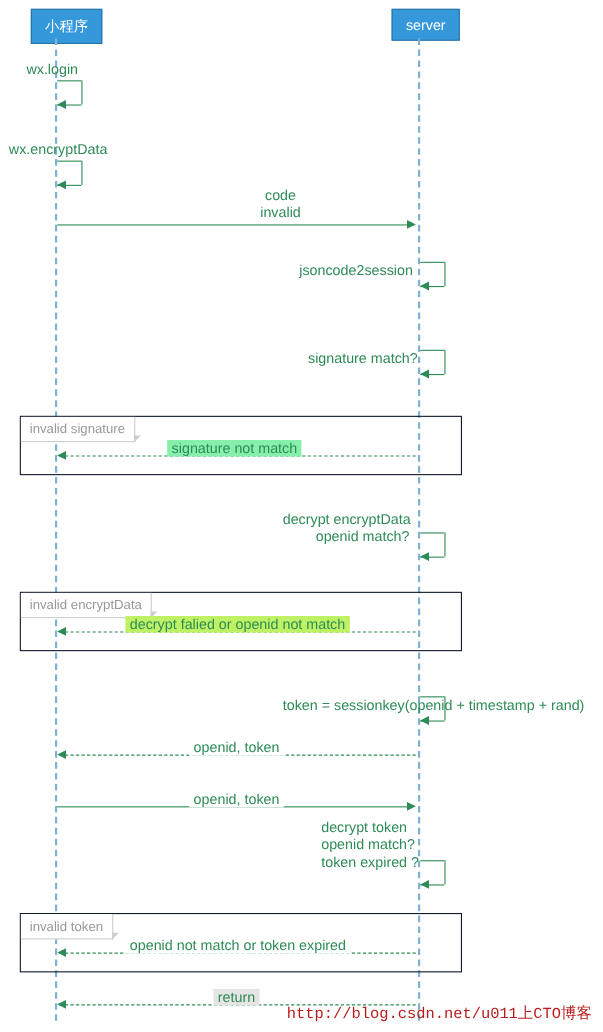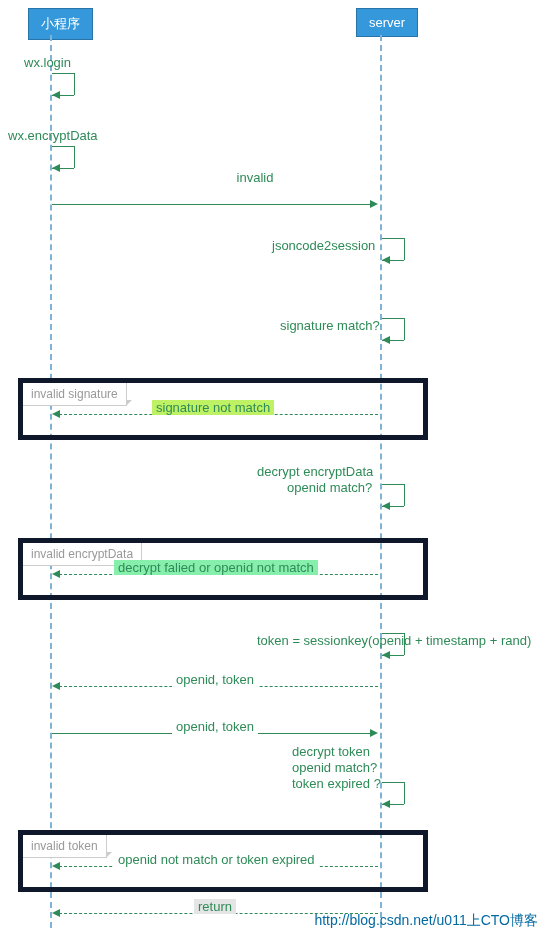--- a/index.html
+++ b/index.html
@@ -11,24 +11,24 @@
   .selfmsg .arr .h1{position:absolute;top:0;left:0;width:22px;height:0;border-top:1.5px solid #2e8b57}
   .selfmsg .arr .v{position:absolute;top:0;left:22px;width:0;height:22px;border-left:1.5px solid #2e8b57}
   .selfmsg .arr .h2{position:absolute;top:22px;left:0;width:22px;height:0;border-top:1.5px solid #2e8b57}
   .selfmsg .arr .head{position:absolute;top:18px;left:0;width:0;height:0;border-top:4px solid transparent;border-bottom:4px solid transparent;border-right:8px solid #2e8b57}
   .msg{position:absolute;color:#2e8b57}
   .msg .lbl{text-align:center;white-space:nowrap}
   .line-solid{position:absolute;height:0;border-top:1.5px solid #2e8b57}
   .line-dash{position:absolute;height:0;border-top:1.5px dashed #2e8b57}
   .ahead-r{position:absolute;width:0;height:0;border-top:4px solid transparent;border-bottom:4px solid transparent;border-left:8px solid #2e8b57}
   .ahead-l{position:absolute;width:0;height:0;border-top:4px solid transparent;border-bottom:4px solid transparent;border-right:8px solid #2e8b57}
-  .altbox{position:absolute;border:5px solid #0f172a}
+  .altbox{position:absolute;border:1px solid #0f172a}
   .altlabel{position:absolute;top:0;left:0;padding:4px 8px;background:#fff;border-right:1px solid #ccc;border-bottom:1px solid #ccc;color:#999;font-size:12px}
   .altlabel::after{content:"";position:absolute;right:-6px;bottom:-1px;width:0;height:0;border-left:6px solid #ccc;border-bottom:6px solid transparent}
-  .watermark{position:absolute;bottom:8px;right:10px;color:#0369a1;font-size:14px;font-family:Liberation Sans, sans-serif}
+  .watermark{position:absolute;bottom:8px;right:10px;color:#b91c1c;font-size:14px;font-family:Liberation Mono, monospace}
 </style>
 </head>
 <body>
 
 <div class="participant" style="left:28px">小程序</div>
 <div class="participant" style="left:356px">server</div>
 
 <div class="lifeline" style="left:50px"></div>
 <div class="lifeline" style="left:380px"></div>
 
@@ -46,20 +46,21 @@
   <div class="arr" style="position:absolute;left:22px;top:18px">
       <div class="h1"></div>
       <div class="v"></div>
       <div class="h2"></div>
       <div class="head"></div>
     </div>
   <div class="lbl" style="position:absolute;left:-22px;top:0">wx.encryptData</div>
 </div>
 
 <div class="msg" style="left:52px;top:170px;width:326px">
+  <div class="lbl" style="margin-left:80px">code</div>
   <div class="lbl" style="margin-left:80px">invalid</div>
   <div class="line-solid" style="left:0;width:320px;top:34px"></div>
   <div class="ahead-r" style="left:318px;top:30px"></div>
 </div>
 
 <div class="selfmsg" style="left:382px;top:220px">
   <div class="arr" style="position:absolute;left:0;top:18px">
       <div class="h1"></div>
       <div class="v"></div>
       <div class="h2"></div>
@@ -77,41 +78,41 @@
     </div>
   <div class="lbl" style="position:absolute;left:-102px;top:18px">signature match?</div>
 </div>
 
 <div class="altbox" style="left:18px;top:378px;width:400px;height:52px">
   <div class="altlabel">invalid signature</div>
 </div>
 <div class="msg" style="left:52px;top:406px;width:326px">
   <div class="line-dash" style="left:2px;width:324px;top:8px"></div>
   <div class="ahead-l" style="left:0;top:4px"></div>
-  <div class="lbl" style="position:absolute;left:100px;top:-6px;background:#bef264;padding:0 4px">signature not match</div>
+  <div class="lbl" style="position:absolute;left:100px;top:-6px;background:#86efac;padding:0 4px">signature not match</div>
 </div>
 
 <div class="selfmsg" style="left:382px;top:450px">
   <div class="arr" style="position:absolute;left:0;top:34px">
       <div class="h1"></div>
       <div class="v"></div>
       <div class="h2"></div>
       <div class="head"></div>
     </div>
   <div class="lbl" style="position:absolute;left:-125px;top:14px">decrypt encryptData</div>
   <div class="lbl" style="position:absolute;left:-95px;top:30px">openid match?</div>
 </div>
 
 <div class="altbox" style="left:18px;top:538px;width:400px;height:52px">
   <div class="altlabel">invalid encryptData</div>
 </div>
 <div class="msg" style="left:52px;top:566px;width:326px">
   <div class="line-dash" style="left:2px;width:324px;top:8px"></div>
   <div class="ahead-l" style="left:0;top:4px"></div>
-  <div class="lbl" style="position:absolute;left:62px;top:-6px;background:#86efac;padding:0 4px">decrypt falied or openid not match</div>
+  <div class="lbl" style="position:absolute;left:62px;top:-6px;background:#bef264;padding:0 4px">decrypt falied or openid not match</div>
 </div>
 
 <div class="selfmsg" style="left:382px;top:615px">
   <div class="arr" style="position:absolute;left:0;top:18px">
       <div class="h1"></div>
       <div class="v"></div>
       <div class="h2"></div>
       <div class="head"></div>
     </div>
   <div class="lbl" style="position:absolute;left:-125px;top:18px">token = sessionkey(openid + timestamp + rand)</div>

